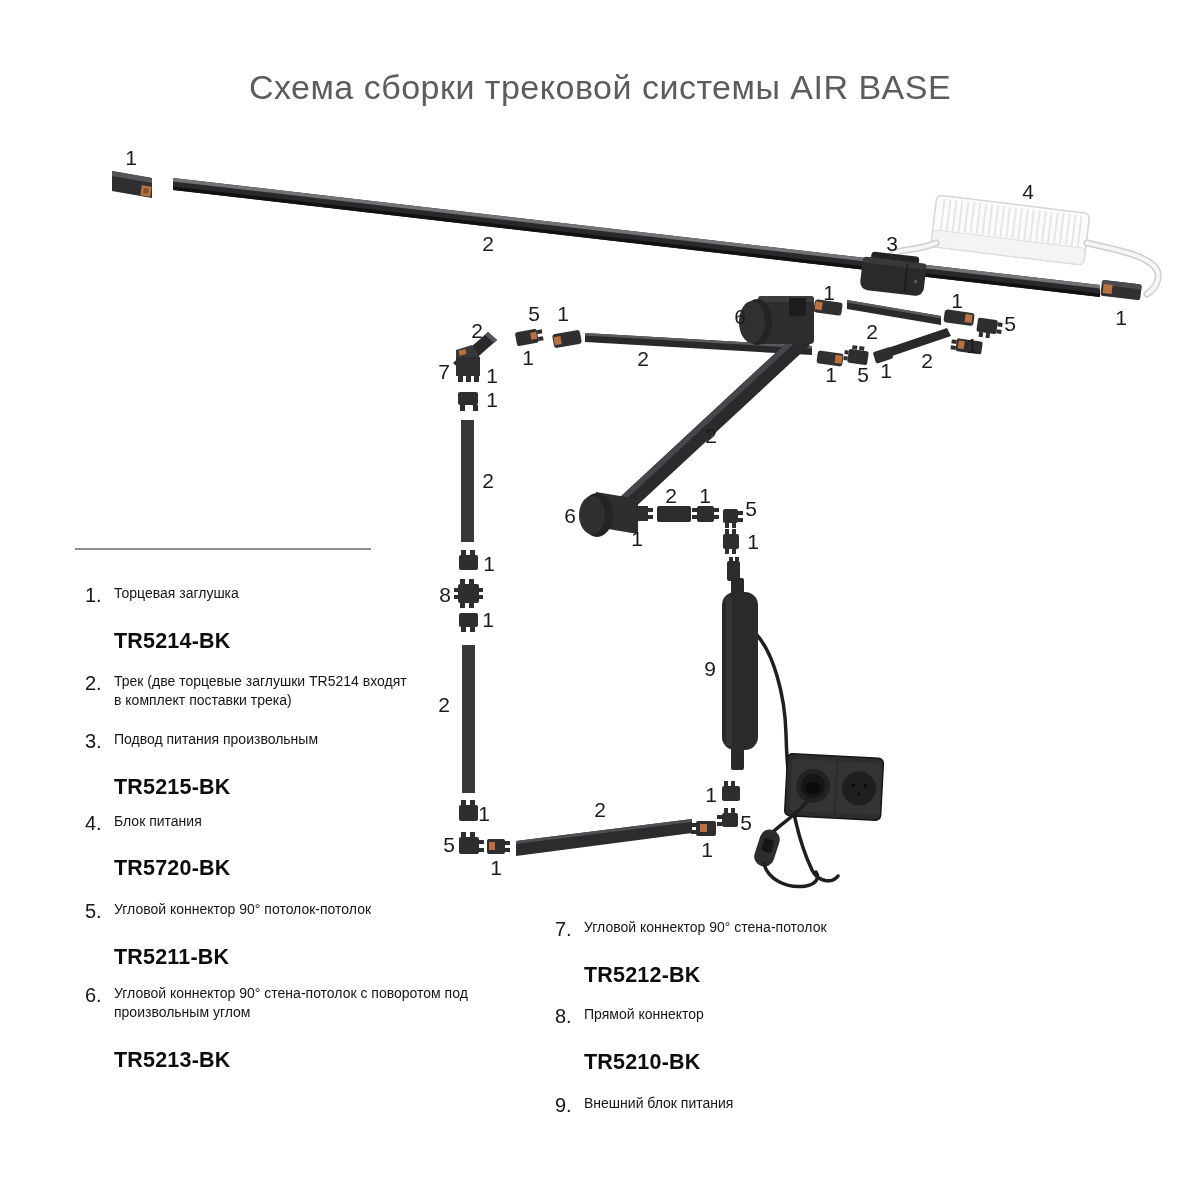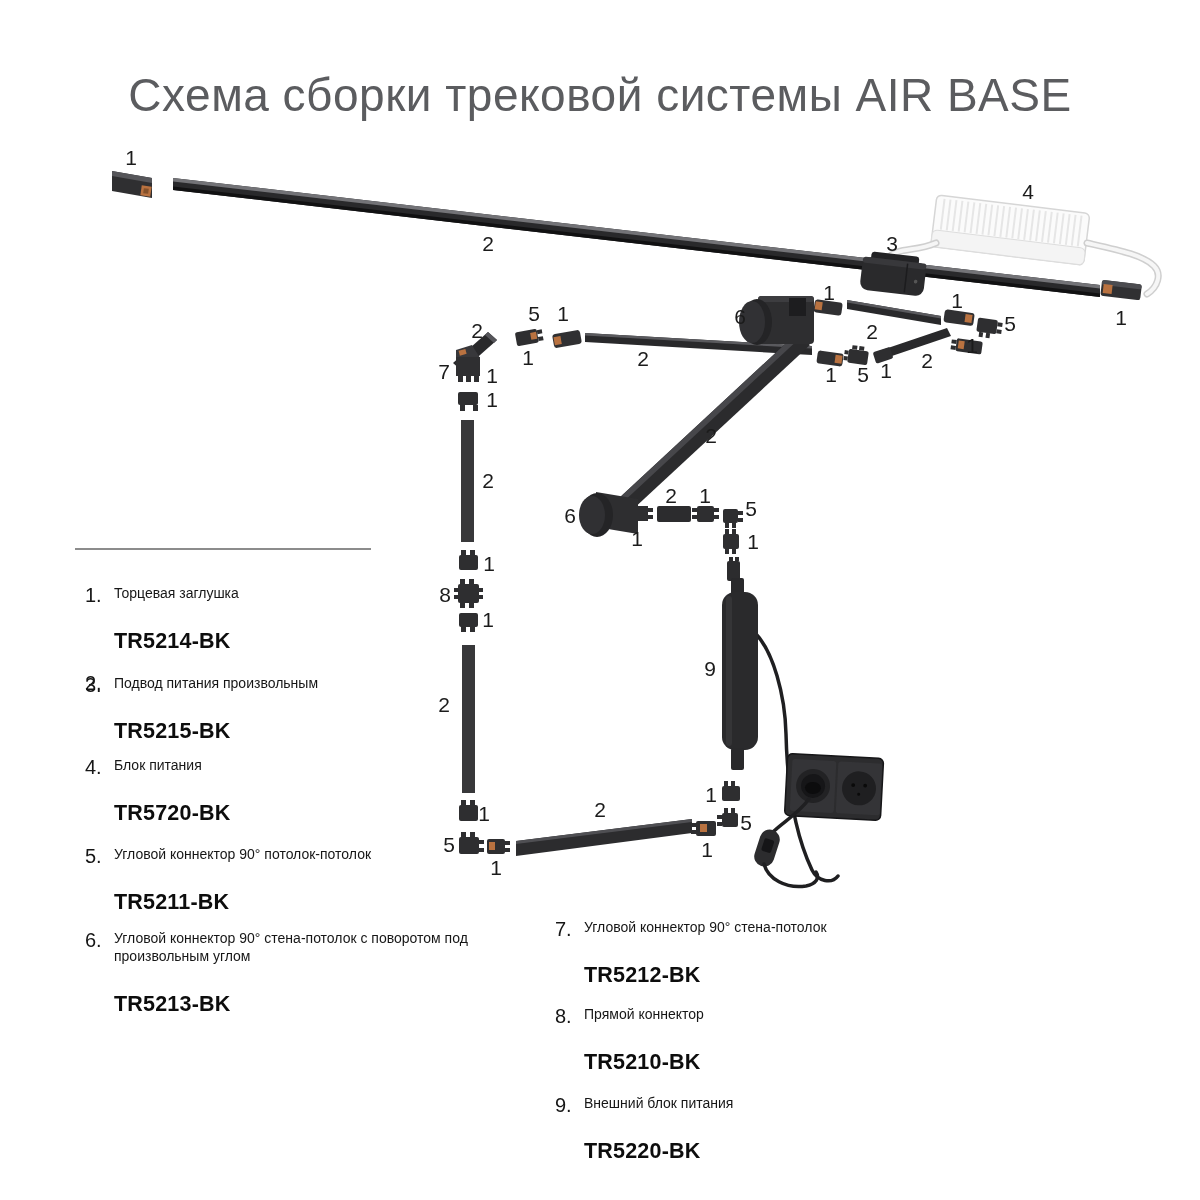--- a/index.html
+++ b/index.html
@@ -2,21 +2,21 @@
 <html><head>
 <meta charset="utf-8">
 <style>
   html,body{margin:0;padding:0;}
   body{
     width:1200px;height:1200px;position:relative;background:#ffffff;
     font-family:"Liberation Sans", sans-serif;overflow:hidden;
   }
   .title{
     position:absolute;left:0;top:68px;width:1200px;text-align:center;
-    font-size:46px;color:#5b5c5f;letter-spacing:.5px;
+    font-size:34px;color:#5b5c5f;letter-spacing:.5px;
   }
   #diagram{position:absolute;left:0;top:0;}
   #labels{position:absolute;left:0;top:0;width:1200px;height:1200px;pointer-events:none;}
   .num{
     position:absolute;transform:translate(-50%,-50%);
     font-size:21px;color:#1b1b1b;line-height:1;
   }
   .divider{position:absolute;left:75px;top:548px;width:296px;height:1.5px;background:#8c8c8c;}
   .legend-col{position:absolute;color:#161616;}
   #legend-left{left:85px;top:584px;width:400px;}
@@ -337,20 +337,21 @@
 <div class="divider"></div>
 
 <div id="legend-left" class="legend-col">
   <div class="leg-item" style="margin-bottom:18px">
     <span class="leg-num">1.</span>
     <div class="leg-name">Торцевая заглушка</div>
     <div class="leg-code">TR5214-BK</div>
   </div>
   <div class="leg-item w2" style="margin-bottom:20px">
     <span class="leg-num">2.</span>
+    <div class="leg-name wrap">Трек (две торцевые заглушки TR5214 входят в комплект поставки трека)</div>
   </div>
   <div class="leg-item" style="margin-bottom:12px">
     <span class="leg-num">3.</span>
     <div class="leg-name">Подвод питания произвольным</div>
     <div class="leg-code">TR5215-BK</div>
   </div>
   <div class="leg-item" style="margin-bottom:19px">
     <span class="leg-num">4.</span>
     <div class="leg-name">Блок питания</div>
     <div class="leg-code">TR5720-BK</div>
@@ -374,15 +375,14 @@
     <div class="leg-code">TR5212-BK</div>
   </div>
   <div class="leg-item" style="margin-bottom:19px">
     <span class="leg-num">8.</span>
     <div class="leg-name">Прямой коннектор</div>
     <div class="leg-code">TR5210-BK</div>
   </div>
   <div class="leg-item">
     <span class="leg-num">9.</span>
     <div class="leg-name">Внешний блок питания</div>
-    <div class="leg-code">TR5220-BK</div>
   </div>
 </div>
 
 </body></html>

